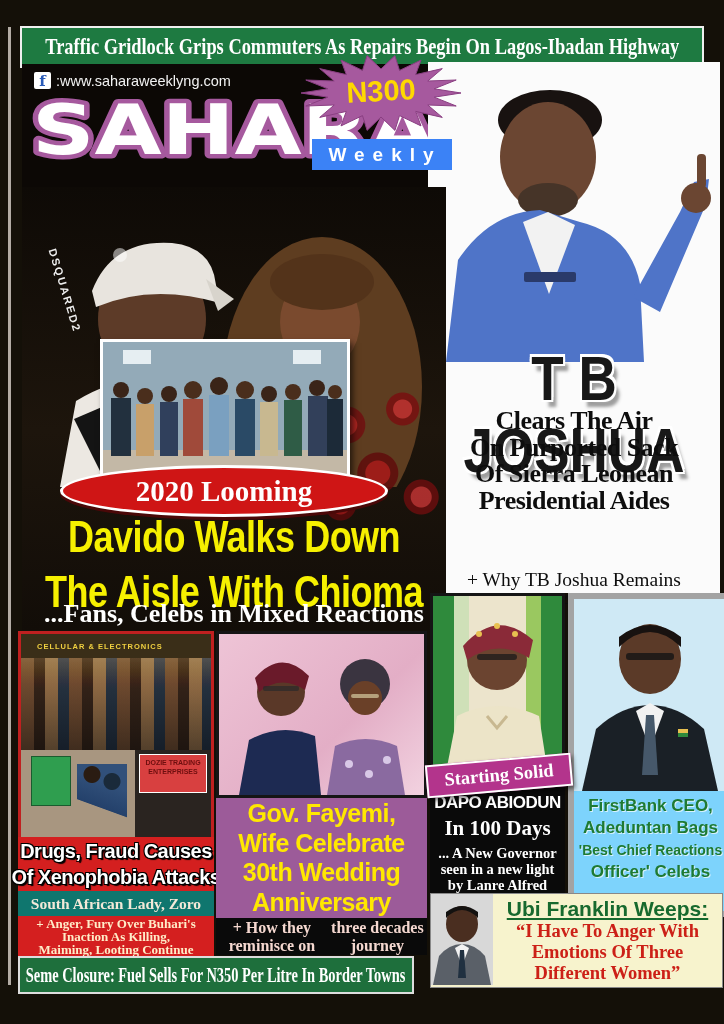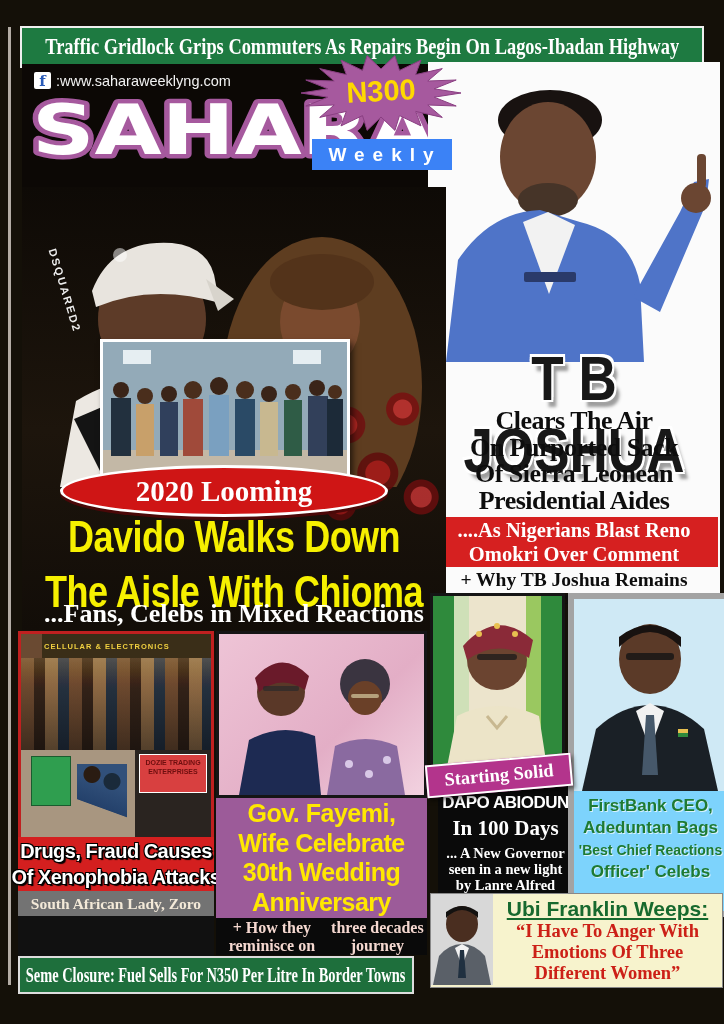--- a/index.html
+++ b/index.html
@@ -30,21 +30,21 @@
   .price-burst{left:300px;top:54px;width:162px;height:78px;z-index:7;}
   .price-burst .n300{left:0;top:12px;width:162px;height:50px;color:#ffd800;font-size:29px;font-weight:900;
                      transform:rotate(-3deg);}
 
   
   .tbj-col{left:428px;top:62px;width:292px;height:531px;background:#fbfbfb;}
   .tbj-name{left:0;top:280px;width:292px;color:#181818;font-size:53px;letter-spacing:0px;
             transform:scaleY(1.18);transform-origin:top;}
   .tbj-headline{left:0;top:346px;width:292px;font-size:26px;line-height:26.5px;color:#0d0d0d;letter-spacing:-.5px;}
   .tbj-red{left:2px;top:455px;width:288px;height:50px;background:#d62020;color:#fff;font-size:20.5px;line-height:24px;}
-  .tbj-sub{left:0;top:507px;width:292px;color:#0d0d0d;font-size:19.5px;line-height:21.5px;font-weight:700;}
+  .tbj-sub{left:0;top:507px;width:292px;color:#0d0d0d;font-size:19.5px;line-height:21.5px;font-weight:400;}
 
   
   .davido-area{left:22px;top:187px;width:424px;height:443px;background:linear-gradient(180deg,#0e0a06,#1d150c 55%,#120d08);}
   .flowers{left:300px;top:190px;width:124px;height:160px;opacity:.85;background:
      radial-gradient(circle at 20% 30%, #b82020 0 10px, #701010 11px 18px, transparent 19px),
      radial-gradient(circle at 65% 20%, #c03030 0 9px, #781010 10px 16px, transparent 17px),
      radial-gradient(circle at 45% 60%, #a81818 0 12px, #600c0c 13px 20px, transparent 21px),
      radial-gradient(circle at 80% 75%, #c23434 0 10px, #6a0e0e 11px 17px, transparent 18px),
      radial-gradient(circle at 15% 80%, #9c1616 0 9px, #5a0a0a 10px 15px, transparent 16px);}
   .inset-photo{left:78px;top:152px;width:244px;height:138px;border:3px solid #fff;background:#93aab8;box-shadow:3px 4px 6px rgba(0,0,0,.6);}
@@ -54,53 +54,53 @@
   .davido-headline{left:0;top:322px;width:424px;color:#f6f000;font-size:36px;line-height:45px;letter-spacing:-.5px;
                    transform:scaleY(1.22);transform-origin:top;}
   .davido-sub{left:0;top:412px;width:424px;color:#fff;font-size:26px;}
   .sash-label{left:36px;top:60px;color:#efefef;font-size:11px;font-weight:700;letter-spacing:2px;
               transform:rotate(73deg);transform-origin:left top;}
 
   
   .xeno-col{left:18px;top:631px;width:196px;height:325px;background:#111;}
   .xeno-collage{left:0;top:0;width:190px;height:206px;border:3px solid #c02020;overflow:hidden;background:#6a4a32;}
   .xeno-sign{left:0;top:0;width:190px;height:24px;background:#3a2e18;color:#f0d040;font-size:7.5px;font-weight:900;
-             letter-spacing:1px;display:flex;align-items:center;padding-left:2px;margin-left:21px;}
+             letter-spacing:1px;display:flex;align-items:center;padding-left:16px;}
   .xeno-crowd{left:0;top:24px;width:190px;height:92px;background:
       repeating-linear-gradient(90deg,#6a4a32 0 13px,#32231a 13px 24px,#8a6a48 24px 37px,#243244 37px 48px),
       linear-gradient(180deg,rgba(200,180,150,.35),rgba(0,0,0,.4));background-blend-mode:overlay;}
   .xeno-bl{left:0;top:116px;width:114px;height:90px;background:#a89680;}
   .xeno-green{left:10px;top:6px;width:38px;height:48px;background:#2f9e4f;border:1px solid #1a5c2e;}
   .xeno-fig{left:56px;top:14px;width:50px;height:70px;background:
       radial-gradient(circle at 30% 15%, #2a1c12 0 8px, transparent 9px),
       radial-gradient(circle at 70% 25%, #1a2a3a 0 8px, transparent 9px),
       linear-gradient(200deg,#31507a 30%,#24416b 60%,transparent 61%);}
   .xeno-br{left:114px;top:116px;width:76px;height:90px;background:#2a2420;}
   .xeno-shop-sign{left:4px;top:4px;width:66px;height:34px;background:#d84040;border:1px solid #fff;
                   color:#6e0e0e;font-size:7px;font-weight:900;line-height:9px;text-align:center;padding-top:3px;}
   .xeno-strip-red{left:0;top:206px;width:196px;height:54px;background:#d41f1f;color:#fff;font-size:20px;line-height:26px;
                   font-weight:900;letter-spacing:-.5px;}
-  .xeno-strip-black{left:0;top:260px;width:196px;height:25px;background:#737373;color:#f3e9d8;font-size:15.5px;}
+  .xeno-strip-black{left:0;top:260px;width:196px;height:25px;background:#0f766e;color:#f3e9d8;font-size:15.5px;}
   .xeno-red-box{left:0;top:285px;width:196px;height:40px;background:#d41f1f;color:#ffecc8;font-size:13px;line-height:13px;font-weight:700;}
 
   
   .fay-col{left:216px;top:631px;width:211px;height:324px;}
   .fay-photo{left:0;top:0;width:205px;height:161px;border:3px solid #151515;background:linear-gradient(135deg,#eec4d6,#e3aec6 60%,#f2d2e0);}
   .fay-box{left:0;top:167px;width:211px;height:120px;background:#9c5b99;color:#ffe800;font-size:25px;line-height:29.5px;
            font-weight:900;letter-spacing:-.5px;}
   .fay-strip{left:0;top:287px;width:211px;height:37px;background:#0a0a0a;color:#f5d8d0;font-size:16px;line-height:17.5px;}
 
   
   .dapo-col{left:430px;top:593px;width:135px;height:312px;}
   .dapo-photo{left:0;top:0;width:129px;height:171px;border:3px solid #151515;
        background:linear-gradient(90deg,#2f8a3c 0 16%,#cfe0b8 16% 28%,#ece4cc 28% 72%,#9ac860 72% 84%,#2f8a3c 84% 100%);}
   .dapo-kicker{left:-4px;top:166px;width:142px;height:29px;background:#b3348c;border:2px solid #fff;transform:rotate(-5deg);
                box-shadow:2px 3px 4px rgba(0,0,0,.5);z-index:3;}
   .dapo-kicker span{color:#fff;font-size:18.5px;font-weight:700;}
-  .dapo-box{left:8px;top:192px;width:135px;height:120px;background:#0a0a0a;color:#fff;}
+  .dapo-box{left:0;top:192px;width:135px;height:120px;background:#0a0a0a;color:#fff;}
   .dapo-name{left:0;top:8px;width:135px;font-size:17px;letter-spacing:-.5px;}
   .dapo-title{left:0;top:31px;width:135px;font-size:21px;}
   .dapo-sub{left:0;top:60px;width:135px;font-size:14.5px;line-height:16px;font-weight:900;}
 
   
   .fb-col{left:568px;top:593px;width:153px;height:312px;background:#7dd3fc;border:6px solid #a3a3a3;}
   .fb-text{left:0;top:196px;width:153px;color:#1e7a33;font-size:14px;line-height:22px;font-weight:900;
            text-shadow:1px 1px 0 rgba(255,255,255,.7);}
 
   
@@ -161,24 +161,20 @@
       <circle cx="268" cy="136" r="15" fill="#6b4632"></circle>
       <rect x="269" y="92" width="9" height="34" rx="4" fill="#6b4632"></rect>
       <rect x="96" y="210" width="52" height="10" rx="2" fill="#2a3a6a"></rect>
     </svg>
     <div class="abs tbj-name impact ol-w2" style="text-align:center">T B JOSHUA</div>
     <div class="abs tbj-headline serif" style="text-align:center;font-weight:900">
       <div>Clears The Air</div>
       <div>On Purported Sack</div>
       <div>Of  Sierra Leonean</div>
       <div>Presidential Aides</div>
-    </div>
-    <div class="abs tbj-red serif ctr" style="flex-direction:column">
-      <div>....As Nigerians Blast Reno</div>
-      <div>Omokri Over Comment</div>
     </div>
     <div class="abs tbj-sub serif" style="text-align:center">
       <div>+ Why TB Joshua Remains</div>
       <div>Unstoppable Amidst criticism</div>
     </div>
   </div>
 
   <div class="abs davido-area">
     <svg class="abs" style="left:0;top:0" width="424" height="300" viewBox="0 0 424 300">
       <ellipse cx="300" cy="200" rx="100" ry="150" fill="#5e3d20"></ellipse>
@@ -244,20 +240,25 @@
         <div class="abs xeno-shop-sign">DOZIE TRADING ENTERPRISES</div>
       </div>
     </div>
     <div class="abs xeno-strip-red ctr ol-b1" style="flex-direction:column">
       <div class="nowrap">Drugs, Fraud Causes</div>
       <div class="nowrap">Of Xenophobia Attacks</div>
     </div>
     <div class="abs xeno-strip-black ctr serif">
       <span>South African Lady, Zoro</span>
     </div>
+    <div class="abs xeno-red-box ctr serif" style="flex-direction:column">
+      <div>+ Anger, Fury Over Buhari's</div>
+      <div>Inaction As Killing,</div>
+      <div>Maiming, Looting Continue</div>
+    </div>
   </div>
 
   <div class="abs fay-col">
     <div class="abs fay-photo">
       <svg width="205" height="161" viewBox="0 0 205 161">
         <circle cx="62" cy="58" r="24" fill="#5a3828"></circle>
         <path d="M36,44 Q62,14 90,42 L86,56 Q62,40 40,58 Z" fill="#6a1a2a"></path>
         <rect x="44" y="52" width="36" height="5" rx="2" fill="#2a2a2a" opacity=".7"></rect>
         <path d="M20,161 L30,106 Q62,88 96,102 L102,161 Z" fill="#1d2a52"></path>
         <circle cx="146" cy="50" r="25" fill="#3a3440"></circle>

